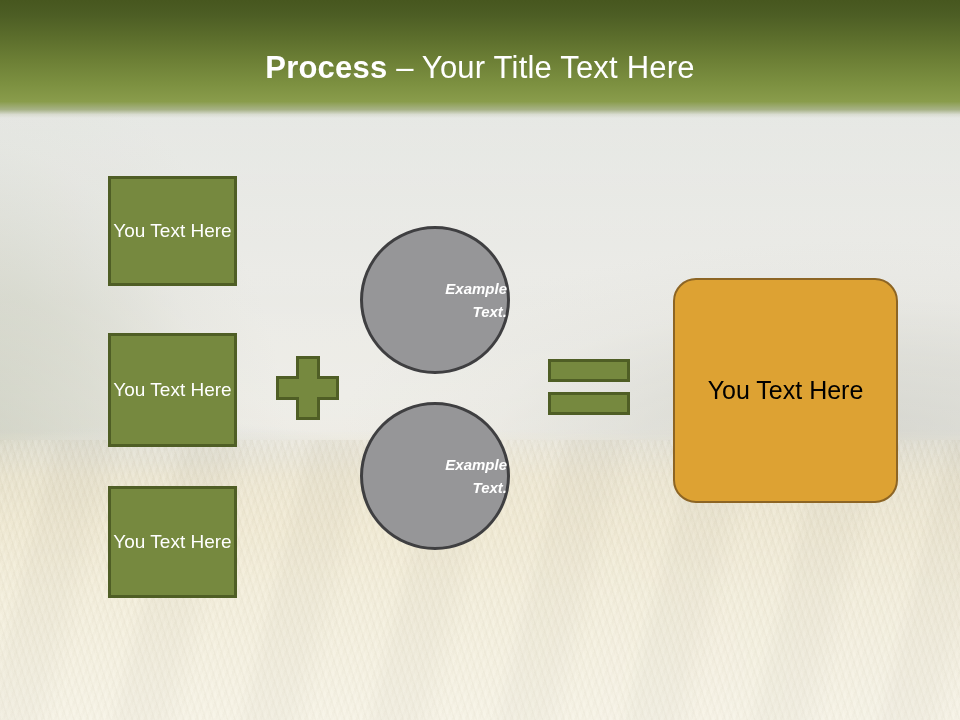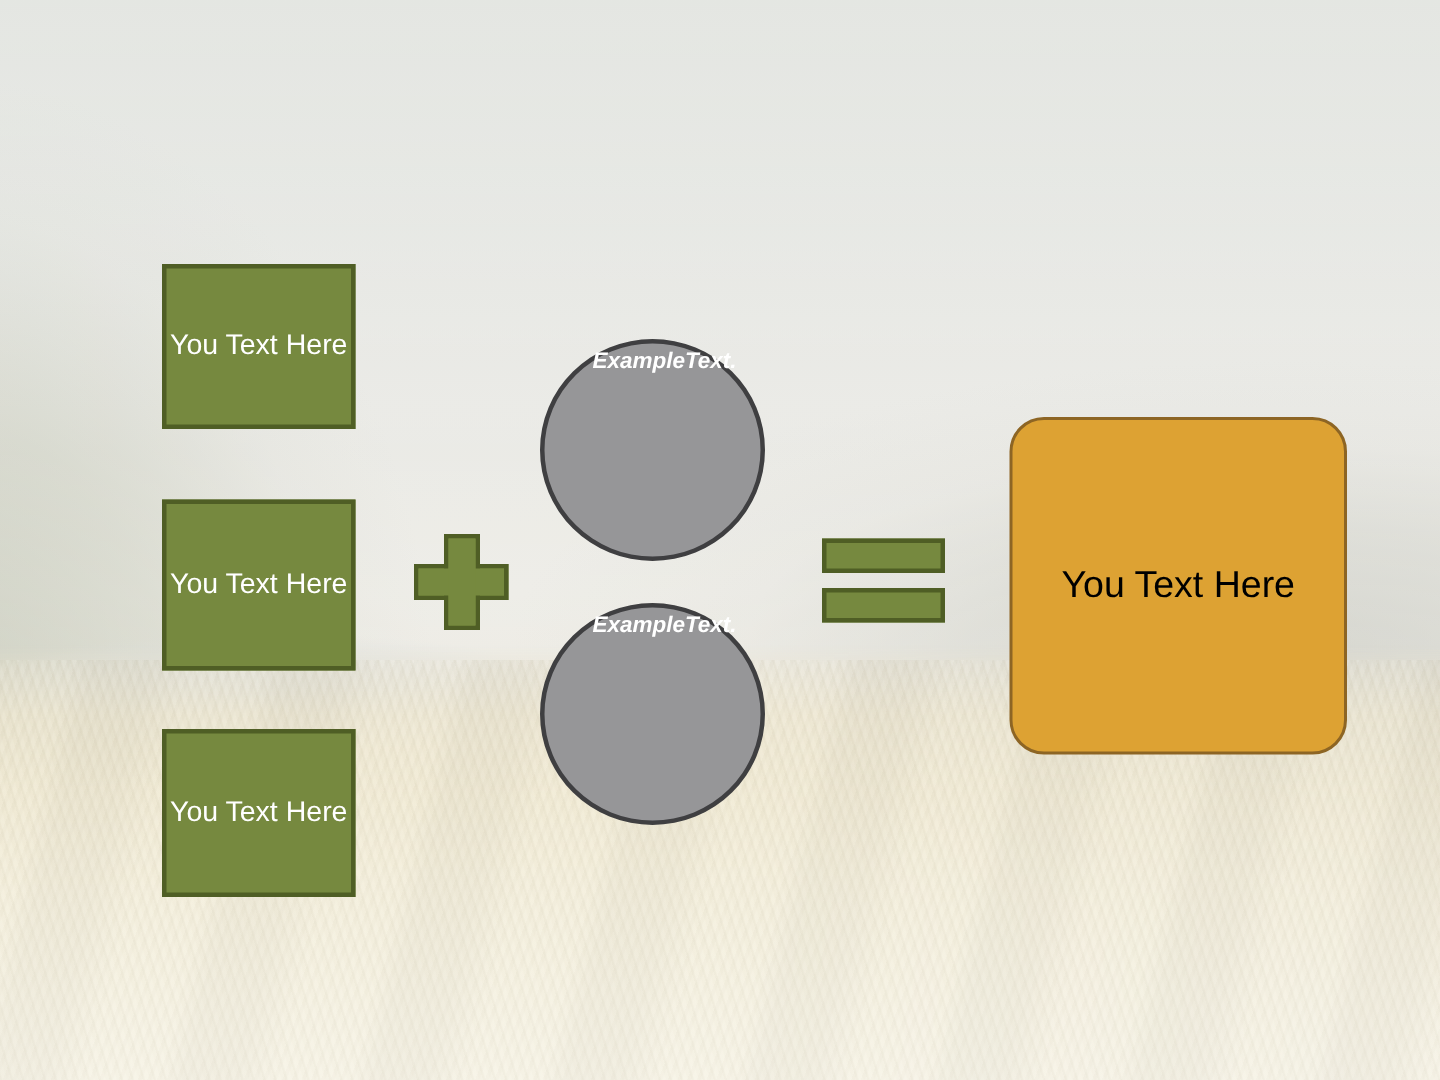--- a/index.html
+++ b/index.html
@@ -205,22 +205,22 @@
   .circle {
     position: absolute;
     left: 360px;
     width: 150px;
     height: 148px;
     border-radius: 50%;
     background: #969698;
     border: 3px solid #3f3f41;
     box-sizing: border-box;
     display: flex;
-    flex-direction: row;
-    align-items: flex-start;
+    flex-direction: column;
+    align-items: flex-end;
     justify-content: center;
     color: #ffffff;
     font-size: 15px;
     font-weight: bold;
     font-style: italic;
     line-height: 1.55;
     text-align: center;
     padding-left: 16px;
   }
   .circle-1 { top: 226px; }
@@ -272,20 +272,23 @@
 
   <div class="bg-layer bg-sky"></div>
   <div class="bg-layer bg-ridge-right"></div>
   <div class="bg-layer bg-ridge-left"></div>
   <div class="bg-layer bg-water"></div>
   <div class="bg-grass"></div>
   <div class="bg-grass-tex"></div>
   <div class="bg-grass-bands"></div>
   <div class="bg-layer bg-haze"></div>
 
+  <div class="title-bar">
+    <div class="title-text"><span class="bold">Process</span><span class="rest"> – Your Title Text Here</span></div>
+  </div>
 
   <div class="green-box green-box-1">
     <span>You Text Here</span>
   </div>
   <div class="green-box green-box-2">
     <span>You Text Here</span>
   </div>
   <div class="green-box green-box-3">
     <span>You Text Here</span>
   </div>

